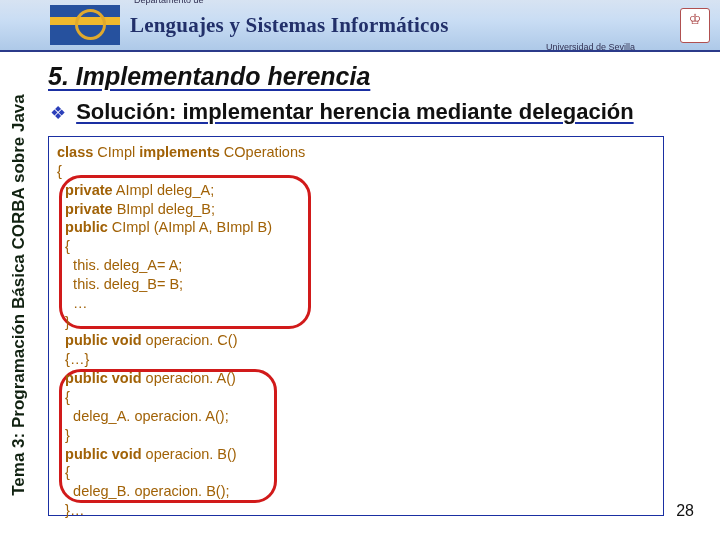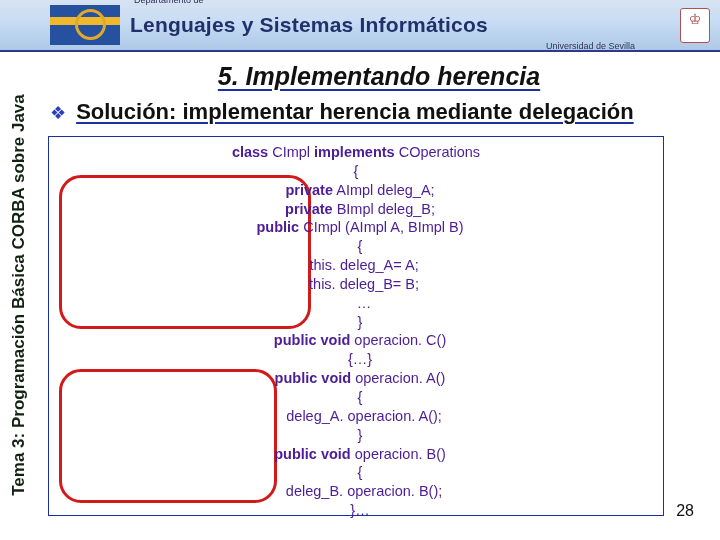--- a/index.html
+++ b/index.html
@@ -43,20 +43,21 @@
     color: #335;
     position: absolute;
     top: -18px;
     left: 4px;
   }
   .header-main {
     font-size: 21px;
     font-weight: bold;
     color: #22306a;
     letter-spacing: 0.2px;
+    font-family: Liberation Serif, serif;
   }
   .header-sub {
     font-size: 9px;
     color: #335;
     position: absolute;
     right: 45px;
     bottom: -14px;
     margin-top: 29px;
   }
   .header-crest {
@@ -96,21 +97,20 @@
     color: #121;
     font-family: Arial, sans-serif;
   }
 
   .content {
     position: absolute;
     left: 44px;
     right: 10px;
     top: 58px;
     bottom: 8px;
-    text-align: center;
   }
   .title {
     font-size: 25px;
     font-weight: bold;
     font-style: italic;
     color: #111;
     margin: 4px 0 8px 4px;
     text-decoration: underline;
     text-decoration-color: #1a2fa2;
     text-decoration-thickness: 2px;
@@ -144,21 +144,21 @@
     height: 380px;
     background: #fff;
     border: 1.5px solid #1a2fa2;
     padding: 6px 8px 4px 8px;
   }
   .code {
     font-family: Arial, Helvetica, sans-serif;
     font-size: 14.5px;
     line-height: 1.30;
     white-space: pre;
-    color: #4c1d95;
+    color: #a16207;
     position: relative;
     z-index: 2;
   }
   .kw { font-weight: bold; }
 
   .anno1, .anno2 {
     position: absolute;
     border: 3px solid #d11a1a;
     border-radius: 22px;
     z-index: 1;

